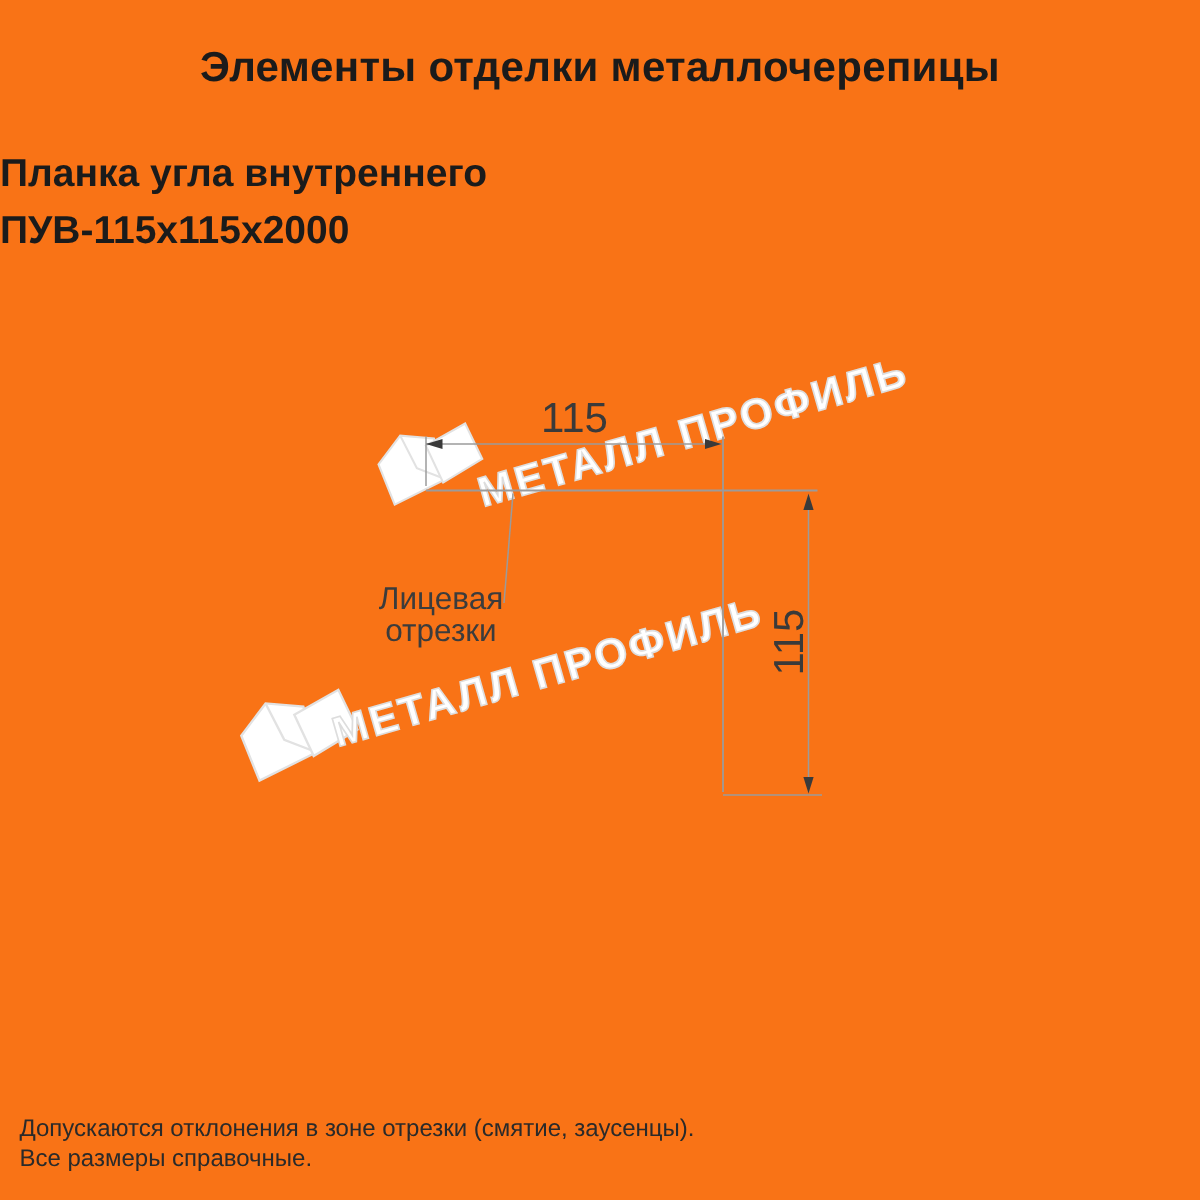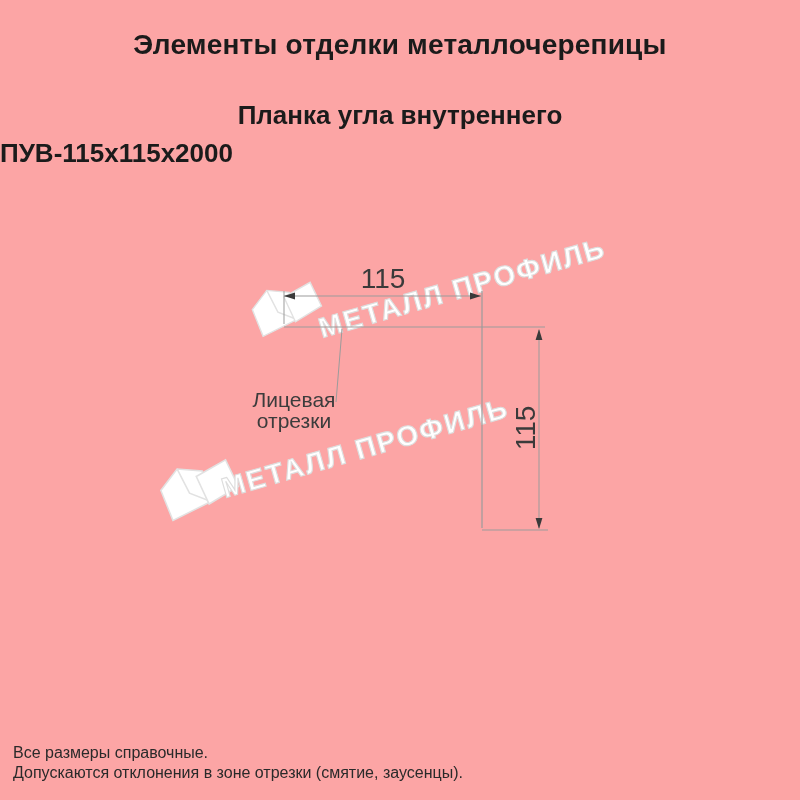--- a/index.html
+++ b/index.html
@@ -1,25 +1,25 @@
 <!DOCTYPE html>
 <html><head>
 <meta charset="utf-8">
 <style>
   html,body{margin:0;padding:0;background:#fff;}
   .page{
-    position:relative;width:800px;height:800px;background:#fca5a5;overflow:hidden;
+    position:relative;width:800px;height:800px;background:#f97316;overflow:hidden;
     font-family:"Liberation Sans","DejaVu Sans",sans-serif;
   }
   .page-title{
     position:absolute;top:29px;left:0;width:800px;text-align:center;
     font-size:28px;font-weight:bold;color:#1b1b1b;letter-spacing:0.2px;
   }
   .subtitle{
-    position:absolute;top:100px;left:0;width:800px;text-align:center;
+    position:absolute;top:100px;left:0;width:800px;text-align:left;
     font-size:26px;font-weight:bold;color:#1b1b1b;
   }
   .product-code{
     position:absolute;top:138px;left:0;width:800px;
     font-size:26px;font-weight:bold;color:#1b1b1b;
   }
   .drawing-svg{position:absolute;left:0;top:0;width:800px;height:800px;}
   .face-side-label{
     position:absolute;left:252px;top:389px;width:84px;text-align:center;
     font-size:21px;line-height:21px;color:#3c3c3c;
@@ -80,17 +80,17 @@
     <text x="383" y="288" text-anchor="middle" font-size="28" fill="#3a3a3a">115</text>
     <text x="528" y="428" text-anchor="middle" font-size="28" fill="#3a3a3a" transform="rotate(-90 528 428)" dominant-baseline="middle">115</text>
   </svg>
 
   <div class="face-side-label">
     <div>Лицевая</div>
     <div>отрезки</div>
   </div>
 
   <div class="footer-notes">
+    <div>Допускаются отклонения в зоне отрезки (смятие, заусенцы).</div>
     <div>Все размеры справочные.</div>
-    <div>Допускаются отклонения в зоне отрезки (смятие, заусенцы).</div>
   </div>
 
 </div>
 
 </body></html>

